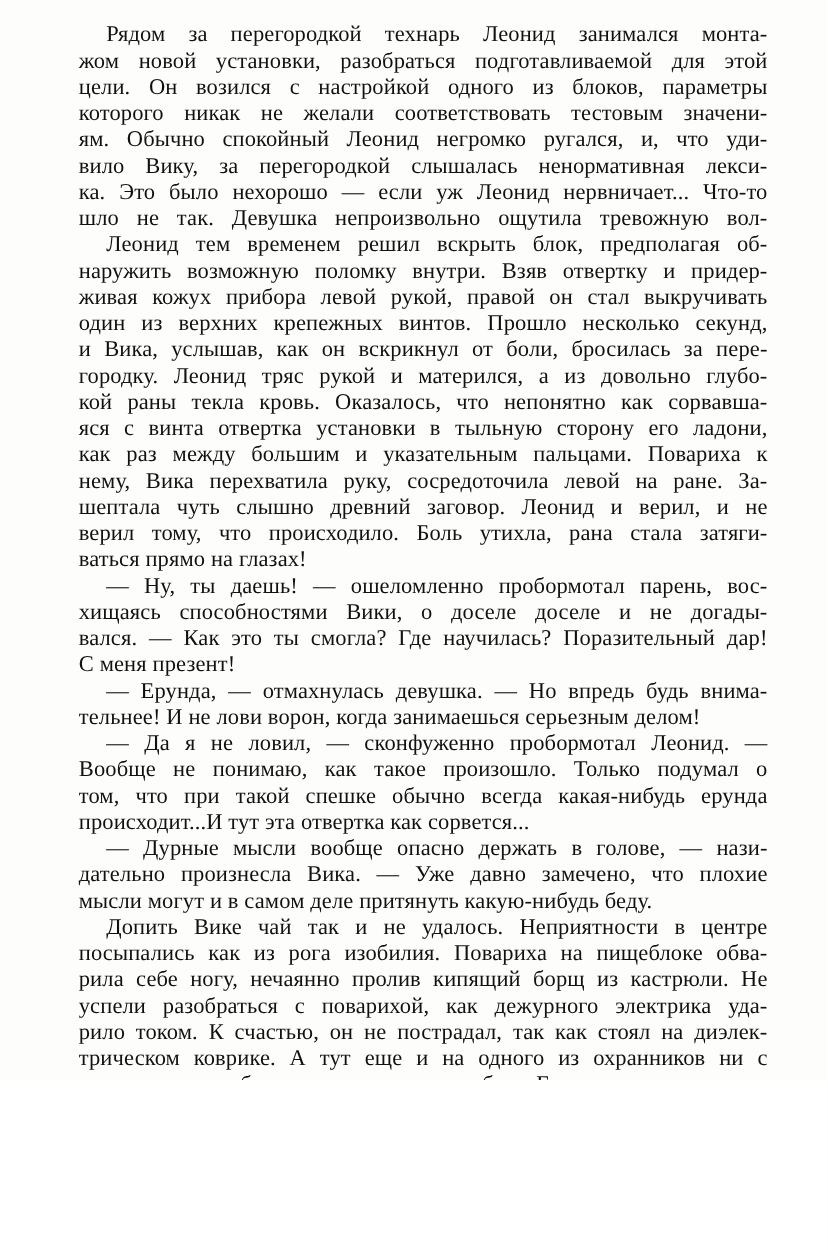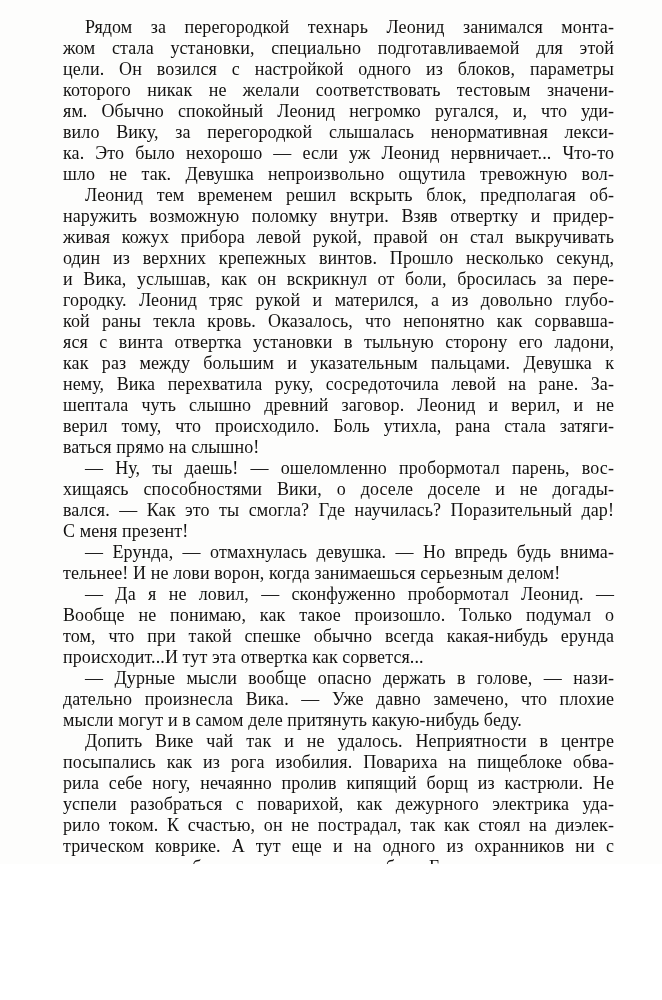--- a/index.html
+++ b/index.html
@@ -52,42 +52,42 @@
       color: #121110;
     }
   </style>
 </head>
 <body>
 
 <div class="page">
   <div class="text-block">
       <div class="paragraph">
         <div class="line first">Рядом за перегородкой технарь Леонид занимался монта-</div>
-        <div class="line">жом стала установки, специально подготавливаемой для этой</div>
+        <div class="line">жом новой установки, разобраться подготавливаемой для этой</div>
         <div class="line">цели. Он возился с настройкой одного из блоков, параметры</div>
         <div class="line">которого никак не желали соответствовать тестовым значени-</div>
         <div class="line">ям. Обычно спокойный Леонид негромко ругался, и, что уди-</div>
         <div class="line">вило Вику, за перегородкой слышалась ненормативная лекси-</div>
         <div class="line">ка. Это было нехорошо — если уж Леонид нервничает... Что-то</div>
         <div class="line">шло не так. Девушка непроизвольно ощутила тревожную вол-</div>
       </div>
       <div class="paragraph">
         <div class="line first">Леонид тем временем решил вскрыть блок, предполагая об-</div>
         <div class="line">наружить возможную поломку внутри. Взяв отвертку и придер-</div>
         <div class="line">живая кожух прибора левой рукой, правой он стал выкручивать</div>
         <div class="line">один из верхних крепежных винтов. Прошло несколько секунд,</div>
         <div class="line">и Вика, услышав, как он вскрикнул от боли, бросилась за пере-</div>
         <div class="line">городку. Леонид тряс рукой и матерился, а из довольно глубо-</div>
         <div class="line">кой раны текла кровь. Оказалось, что непонятно как сорвавша-</div>
         <div class="line">яся с винта отвертка установки в тыльную сторону его ладони,</div>
-        <div class="line">как раз между большим и указательным пальцами. Девушка к</div>
+        <div class="line">как раз между большим и указательным пальцами. Повариха к</div>
         <div class="line">нему, Вика перехватила руку, сосредоточила левой на ране. За-</div>
         <div class="line">шептала чуть слышно древний заговор. Леонид и верил, и не</div>
         <div class="line">верил тому, что происходило. Боль утихла, рана стала затяги-</div>
-        <div class="line last">ваться прямо на слышно!</div>
+        <div class="line last">ваться прямо на глазах!</div>
       </div>
       <div class="paragraph">
         <div class="line first">— Ну, ты даешь! — ошеломленно пробормотал парень, вос-</div>
         <div class="line">хищаясь способностями Вики, о доселе доселе и не догады-</div>
         <div class="line">вался. — Как это ты смогла? Где научилась? Поразительный дар!</div>
         <div class="line last">С меня презент!</div>
       </div>
       <div class="paragraph">
         <div class="line first">— Ерунда, — отмахнулась девушка. — Но впредь будь внима-</div>
         <div class="line last">тельнее! И не лови ворон, когда занимаешься серьезным делом!</div>

